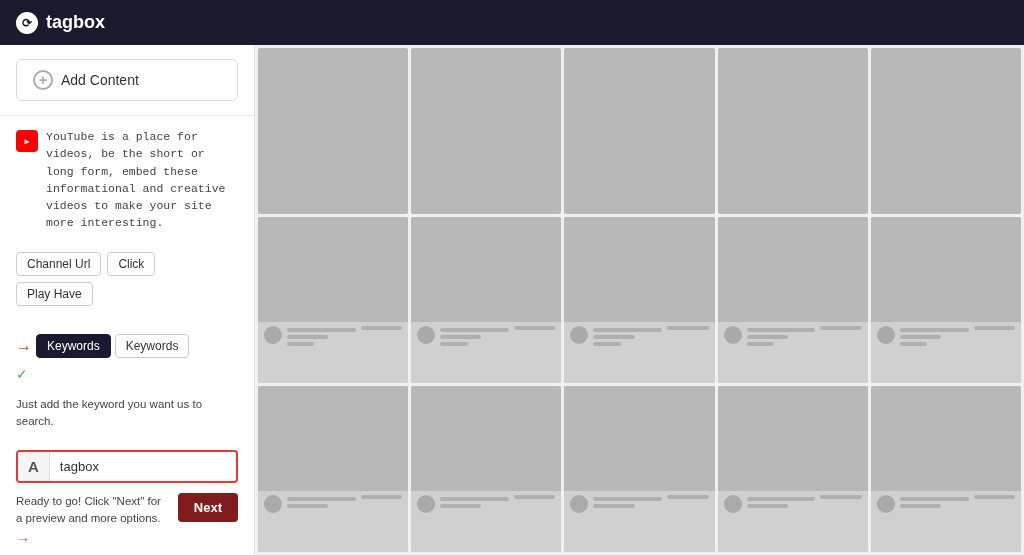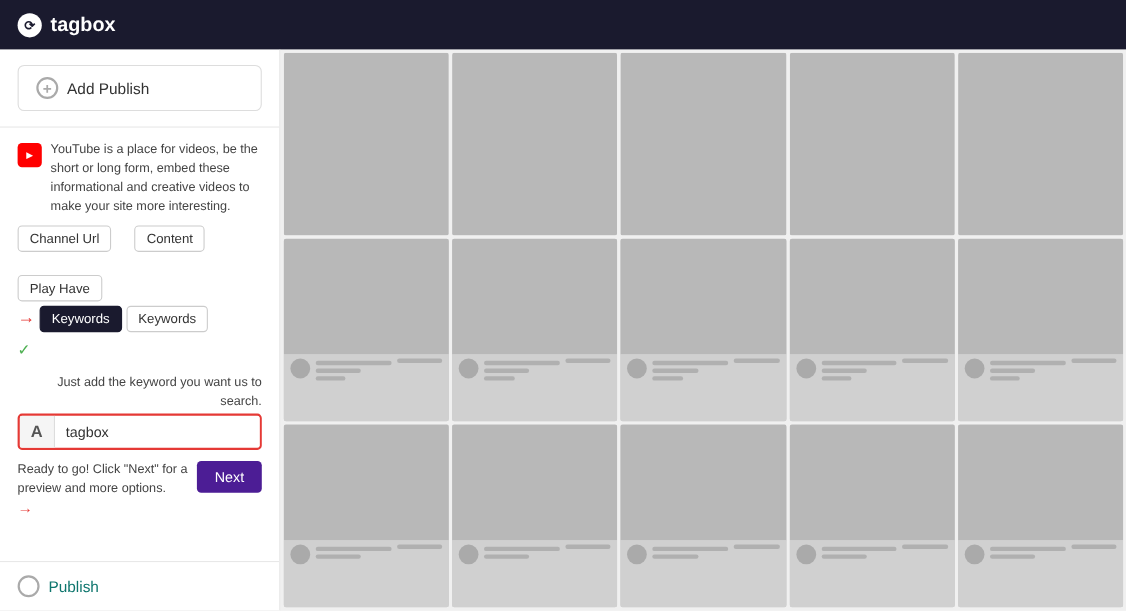--- a/index.html
+++ b/index.html
@@ -85,21 +85,22 @@
     }
 
     .sidebar-content {
       padding: 12px 16px;
       flex: 1;
     }
 
     .yt-description {
       display: flex;
       gap: 8px;
-      margin-bottom: 8px;
+      margin-bottom: 20px;
+      font-family: Liberation Mono, monospace;
     }
     .yt-icon {
       width: 22px;
       height: 22px;
       background: #ff0000;
       border-radius: 4px;
       flex-shrink: 0;
       display: flex;
       align-items: center;
       justify-content: center;
@@ -119,22 +120,22 @@
     .aggregate-text {
       font-size: 11.5px;
       color: #444;
       line-height: 1.5;
       margin-bottom: 14px;
     }
 
     .source-buttons {
       display: flex;
       flex-wrap: wrap;
-      gap: 21px;
-      margin-bottom: 4px;
+      gap: 6px;
+      margin-bottom: 28px;
     }
     .source-btn {
       padding: 4px 10px;
       border: 1px solid #ccc;
       border-radius: 4px;
       background: white;
       font-size: 12px;
       cursor: pointer;
       color: #333;
     }
@@ -170,22 +171,21 @@
       font-size: 14px;
     }
     .selected-badge strong {
       font-weight: 600;
     }
 
     .just-add-text {
       font-size: 11.5px;
       color: #444;
       line-height: 1.5;
-      margin-bottom: 1px;
-      text-align: right;
+      margin-bottom: 20px;
     }
 
     .keyword-input-row {
       display: flex;
       align-items: center;
       gap: 0;
       border: 2px solid #e53935;
       border-radius: 4px;
       overflow: hidden;
       margin-bottom: 10px;
@@ -218,28 +218,28 @@
       color: #444;
       line-height: 1.5;
       flex: 1;
     }
     .red-arrow-next {
       color: #e53935;
       font-size: 14px;
       align-self: flex-end;
     }
     .next-btn {
-      background: #4c1d95;
+      background: #7f1d1d;
       color: white;
       border: none;
       border-radius: 4px;
       padding: 7px 16px;
       font-size: 13px;
       cursor: pointer;
-      font-weight: 400;
+      font-weight: 700;
       white-space: nowrap;
     }
 
     .publish-section {
       padding: 12px 16px;
       border-top: 1px solid #e8e8e8;
       display: flex;
       align-items: center;
       gap: 8px;
     }
@@ -331,35 +331,35 @@
   </div>
 </div>
 
 <div class="main-layout">
 
   <div class="sidebar">
 
     <div class="sidebar-section-add-content">
       <button class="add-content-btn">
         <div class="circle-icon">+</div>
-        <span>Add Publish</span>
+        <span>Add Content</span>
       </button>
     </div>
 
     <div class="sidebar-content">
 
       <div class="yt-description">
         <div class="yt-icon"></div>
         <p class="yt-desc-text">YouTube is a place for videos, be the short or long form, embed these informational and creative videos to make your site more interesting.</p>
       </div>
 
 
       <div class="source-buttons">
         <button class="source-btn">Channel Url</button>
-        <button class="source-btn">Content</button>
+        <button class="source-btn">Click</button>
         <button class="source-btn">Play Have</button>
       </div>
 
       <div class="arrow-row">
         <span class="red-arrow">→</span>
         <button class="source-btn active">Keywords</button>
         <button class="source-btn">Keywords</button>
       </div>
 
       <div class="selected-badge">

